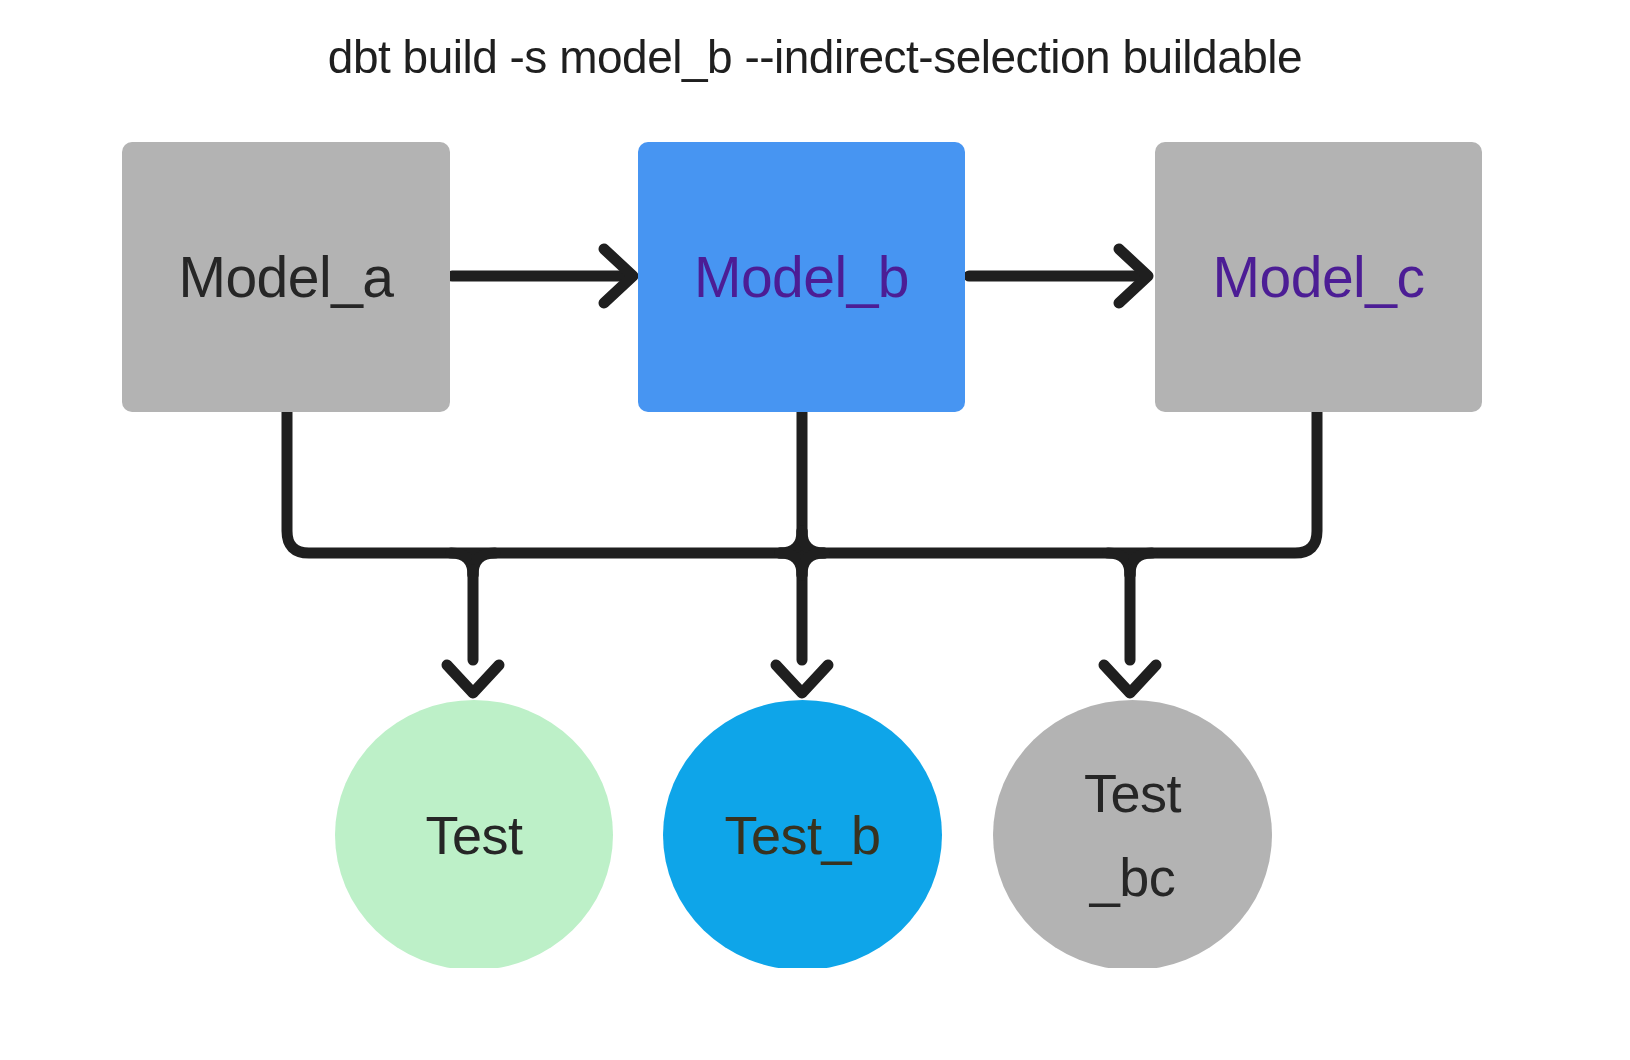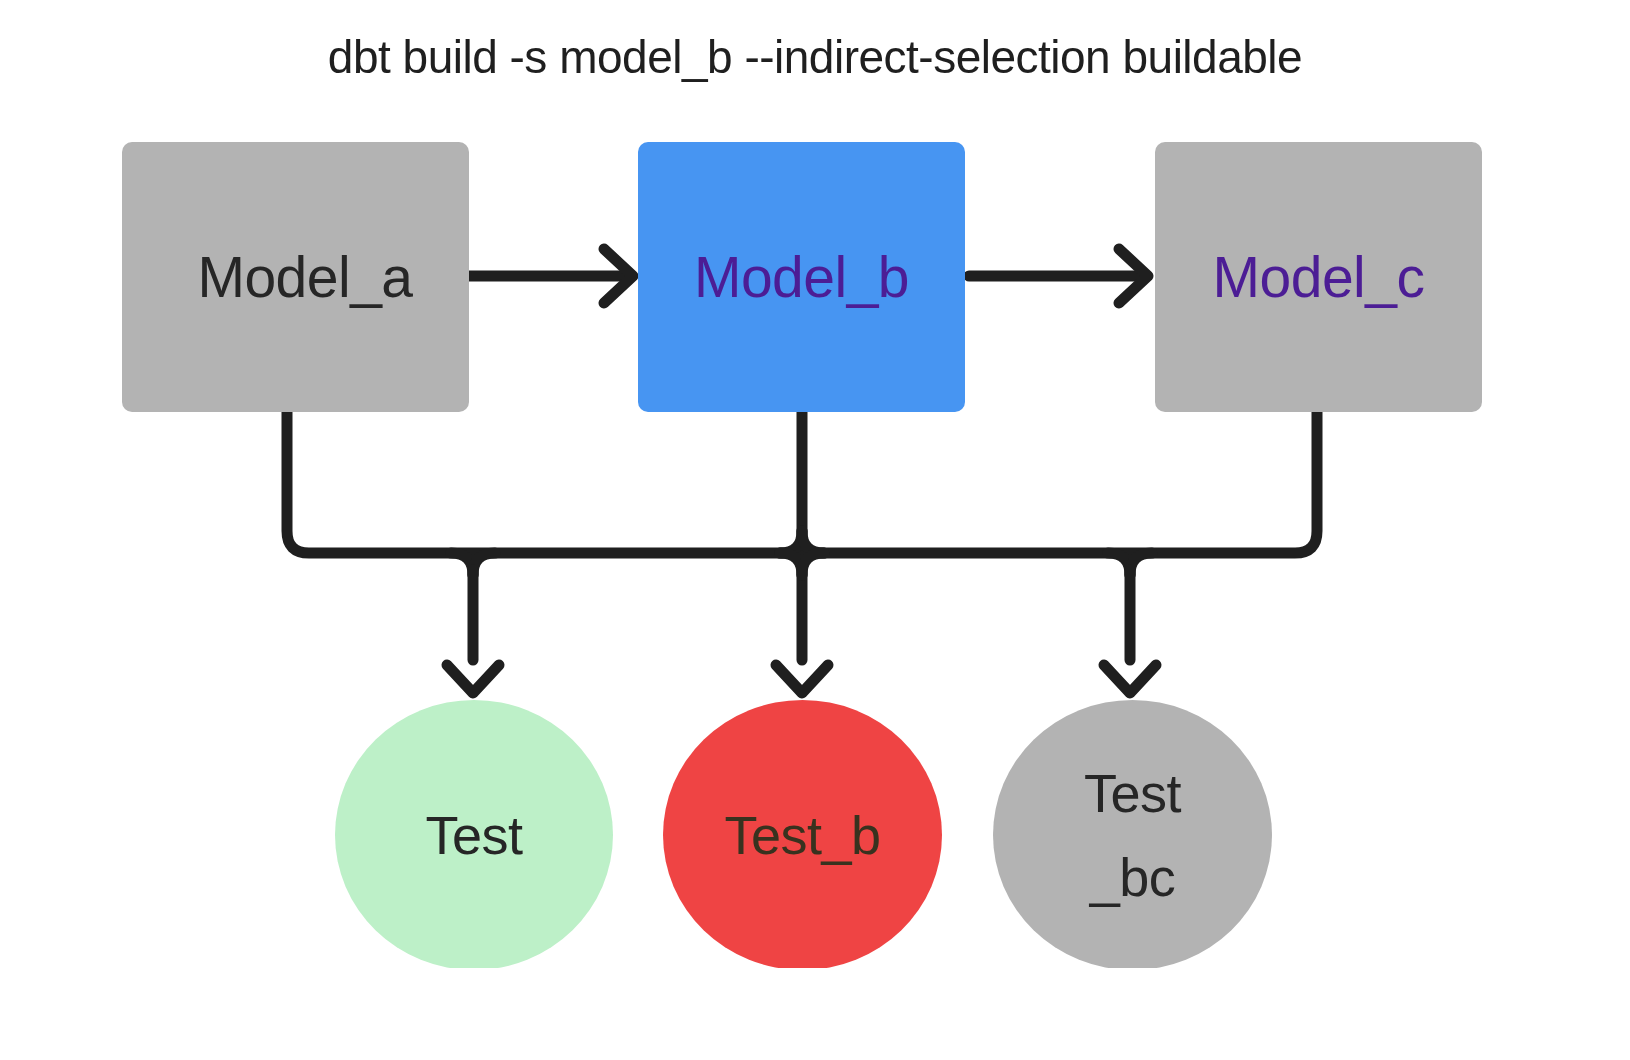--- a/index.html
+++ b/index.html
@@ -64,21 +64,21 @@
     line-height: 84px;
     letter-spacing: -0.5px;
   }
   .circle .label span {
     display: block;
   }
   .circle .label span:empty {
     display: none;
   }
   
-  .model-a  { left: 122px;  top: 142px; width: 328px; height: 270px; padding-left: 19px; }
+  .model-a  { left: 122px;  top: 142px; width: 328px; height: 270px; }
   .model-b  { left: 638px;  top: 142px; width: 327px; height: 270px; }
   .model-c  { left: 1155px; top: 142px; width: 327px; height: 270px; }
   .test-ab  { left: 335px;  top: 700px; width: 278px; height: 270px; }
   .test-b   { left: 663px;  top: 700px; width: 279px; height: 270px; }
   .test-bc  { left: 993px;  top: 700px; width: 279px; height: 270px; }
 </style>
 </head>
 <body>
 
 <div class="stage">
@@ -136,21 +136,21 @@
   <div class="node box model-c" style="background-color: rgb(179, 179, 179);">
     <span class="label" style="color: #4c1d95;">Model_c</span>
   </div>
 
   <div class="node circle test-ab" style="background-color: rgb(189, 240, 200);">
     <span class="label" style="color: rgb(38, 38, 38);">
       <span>Test</span>
     </span>
   </div>
 
-  <div class="node circle test-b" style="background-color: #ef4444;">
+  <div class="node circle test-b" style="background-color: #0ea5e9;">
     <span class="label" style="color: rgb(56, 50, 31);">
       <span>Test_b</span>
 
     </span>
   </div>
 
   <div class="node circle test-bc" style="background-color: rgb(179, 179, 179);">
     <span class="label" style="color: rgb(38, 38, 38);">
       <span>Test</span>
       <span>_bc</span>

